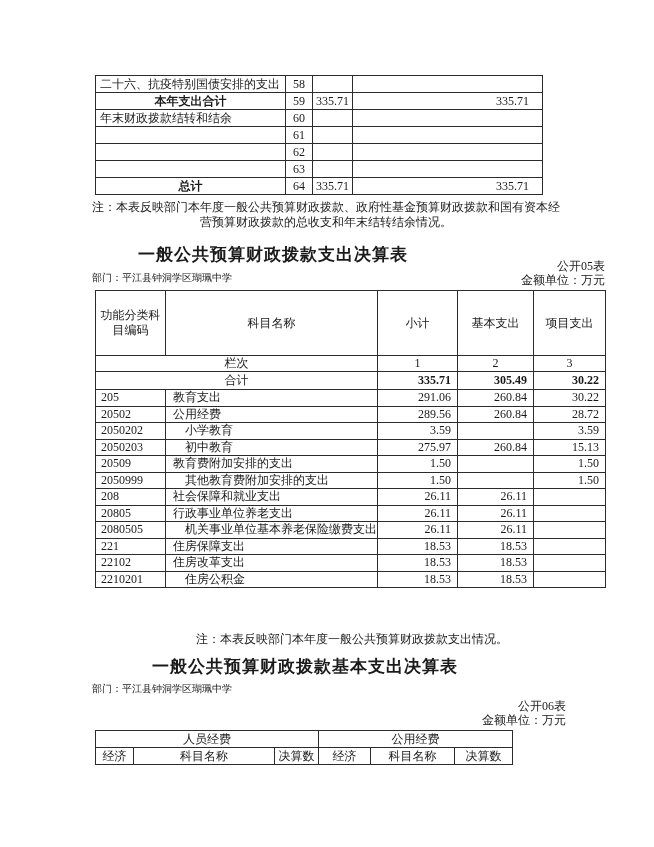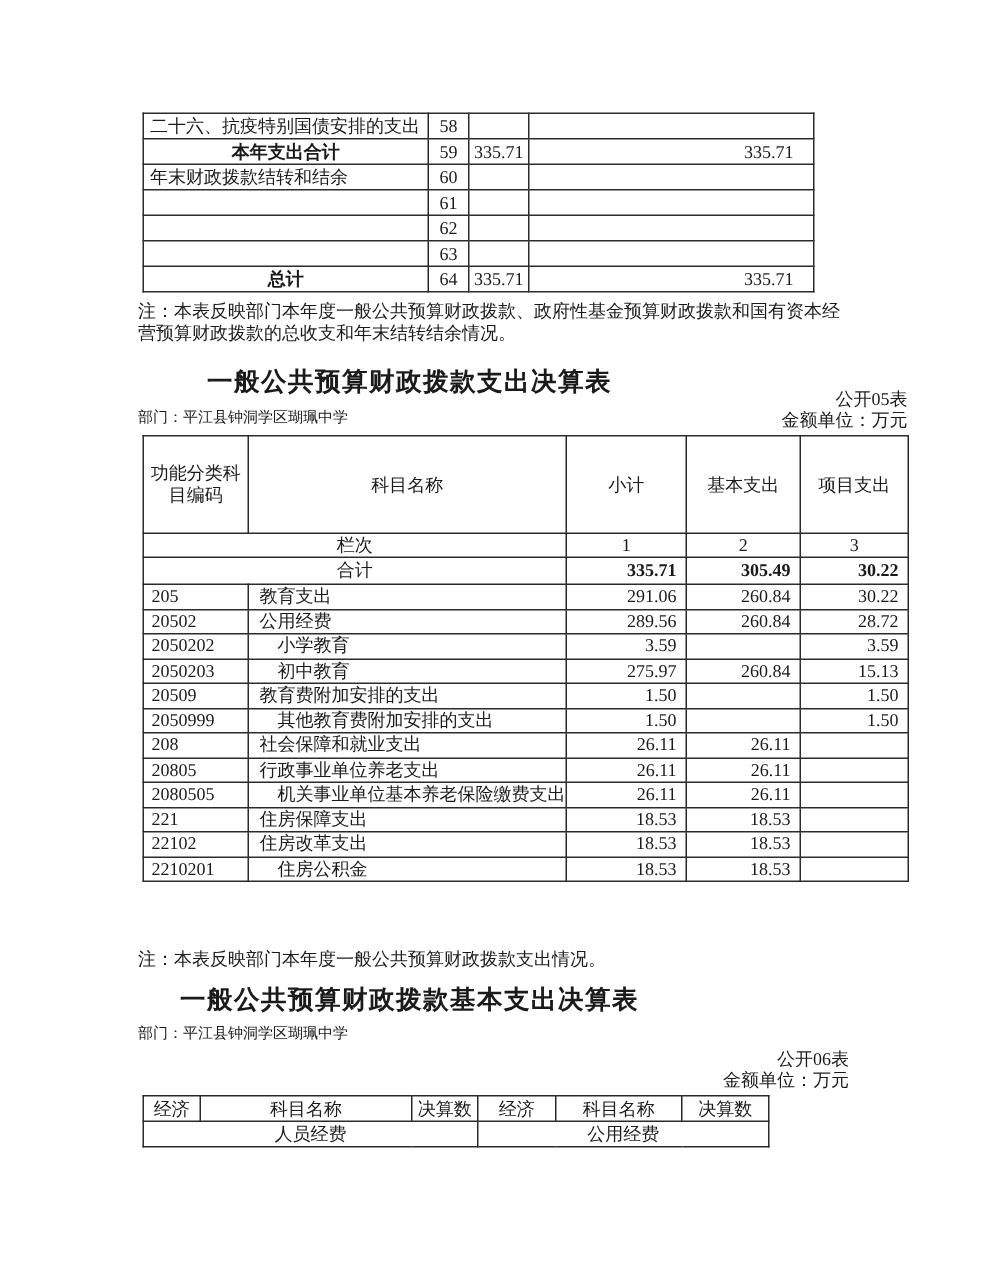--- a/index.html
+++ b/index.html
@@ -15,26 +15,26 @@
         overflow:hidden;white-space:nowrap;line-height:1.25;}
   
   #top-table{left:95px;top:75px;width:447px;}
   #top-table td{height:16px;}
   #top-table .label{text-align:left;padding-left:4px;}
   #top-table .bold-center{text-align:center;font-weight:bold;padding-left:2px;}
   #top-table .line-no{text-align:center;}
   #top-table .amt{text-align:right;padding-right:3px;}
   #top-table .total{text-align:right;padding-right:13px;}
   
-  .note{font-size:12px;line-height:14.5px;text-align:left;}
+  .note{font-size:12px;line-height:14.5px;text-align:center;}
   #note-1{left:92px;top:200px;width:468px;white-space:normal;}
   #note-2{left:92px;top:632px;width:520px;}
   .doc-title{left:0;width:546px;text-align:center;font-size:17px;font-weight:bold;letter-spacing:1px;}
   #title-1{top:243px;}
-  #title-2{top:655px;}
+  #title-2{top:655px;padding-left:32px;}
   .meta{font-size:12px;text-align:right;}
   #meta-code-1{right:49px;top:258px;}
   #meta-unit-1{right:49px;top:272px;}
   #meta-code-2{right:88px;top:698px;}
   #meta-unit-2{right:88px;top:712px;}
   .dept{font-size:10px;font-family:Liberation Mono, monospace;}
   #dept-1{left:92px;top:271px;}
   #dept-2{left:92px;top:682px;}
   
   #main-table{left:95px;top:290px;width:510px;}
@@ -241,25 +241,25 @@
   <colgroup>
       <col style="width:38px">
       <col style="width:141px">
       <col style="width:44px">
       <col style="width:52px">
       <col style="width:84px">
       <col style="width:58px">
     </colgroup>
   <tbody>
       <tr>
+    <td colspan="3">人员经费</td>
+    <td colspan="3">公用经费</td>
+  </tr>
+  <tr>
     <td>经济</td>
     <td>科目名称</td>
     <td>决算数</td>
     <td>经济</td>
     <td>科目名称</td>
     <td>决算数</td>
   </tr>
-  <tr>
-    <td colspan="3">人员经费</td>
-    <td colspan="3">公用经费</td>
-  </tr>
 </tbody>
   </table>
 
 </body></html>

